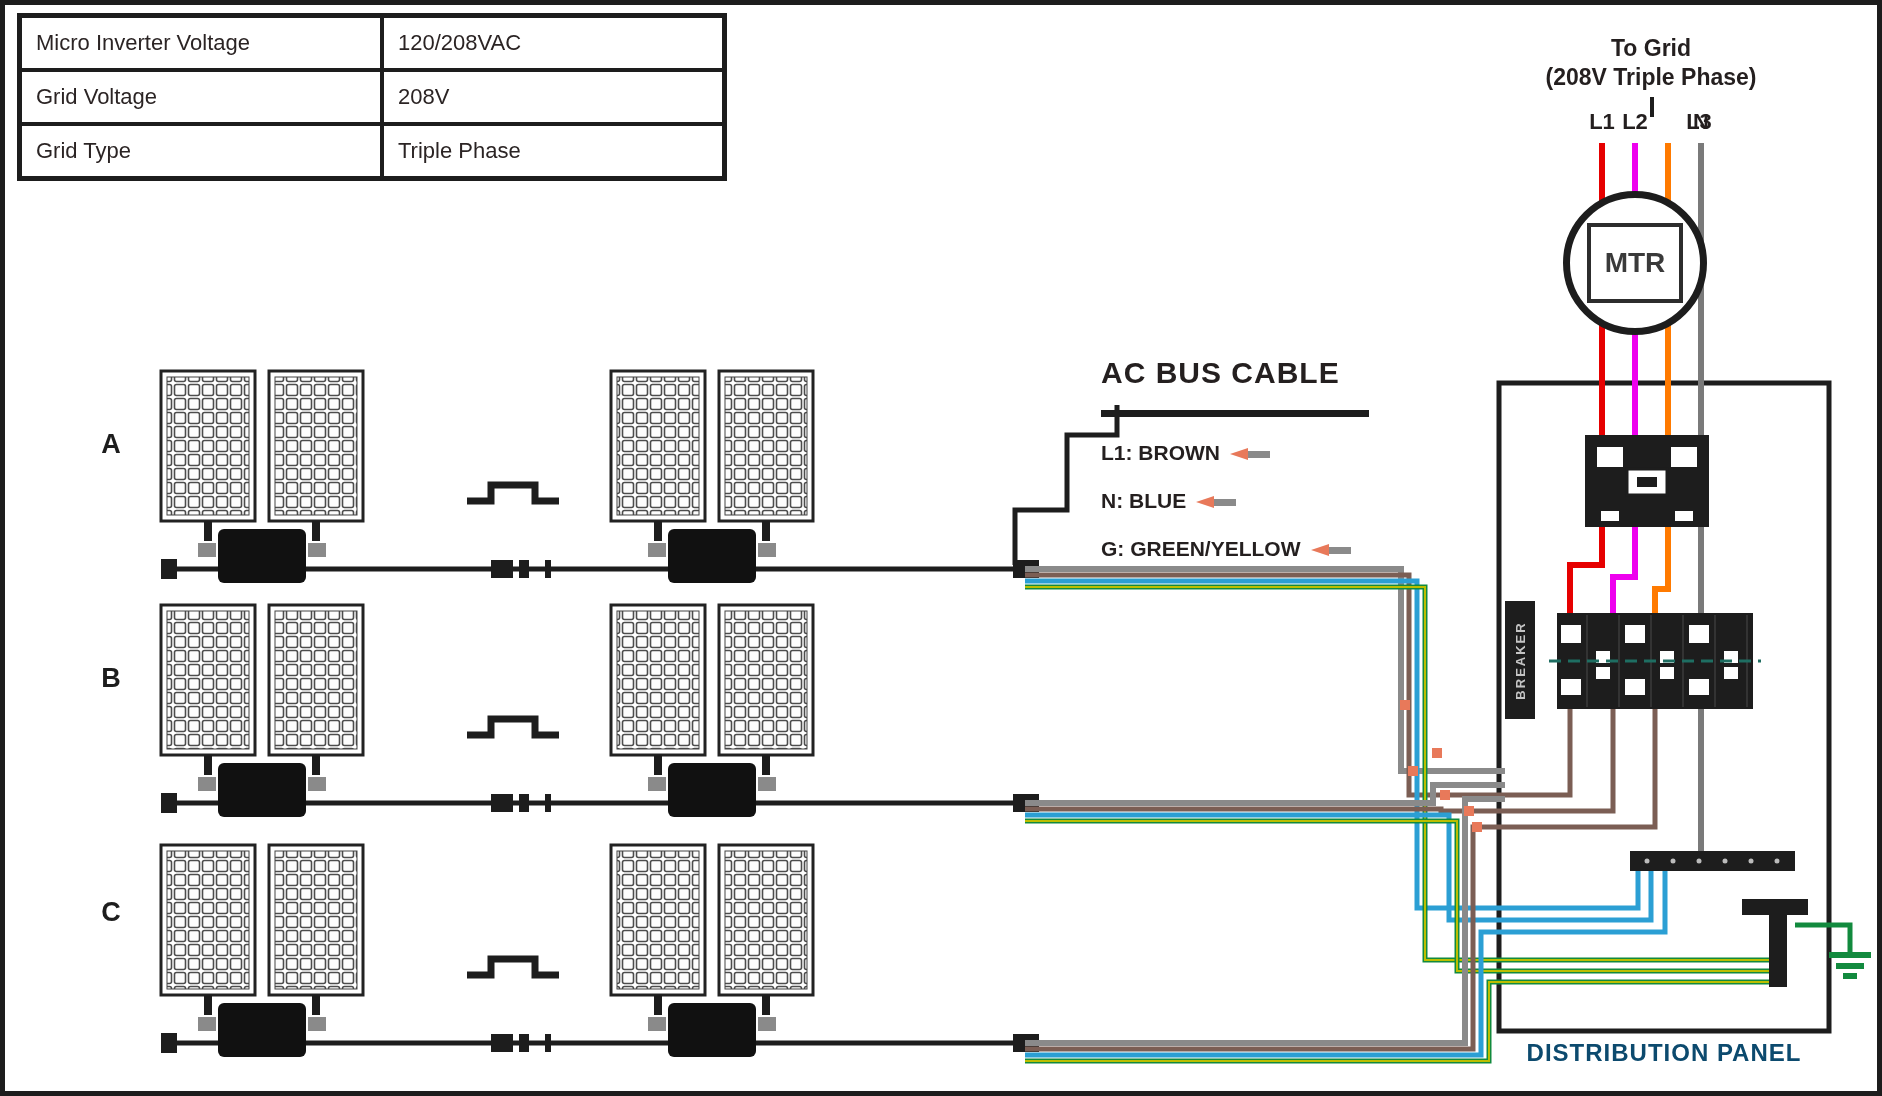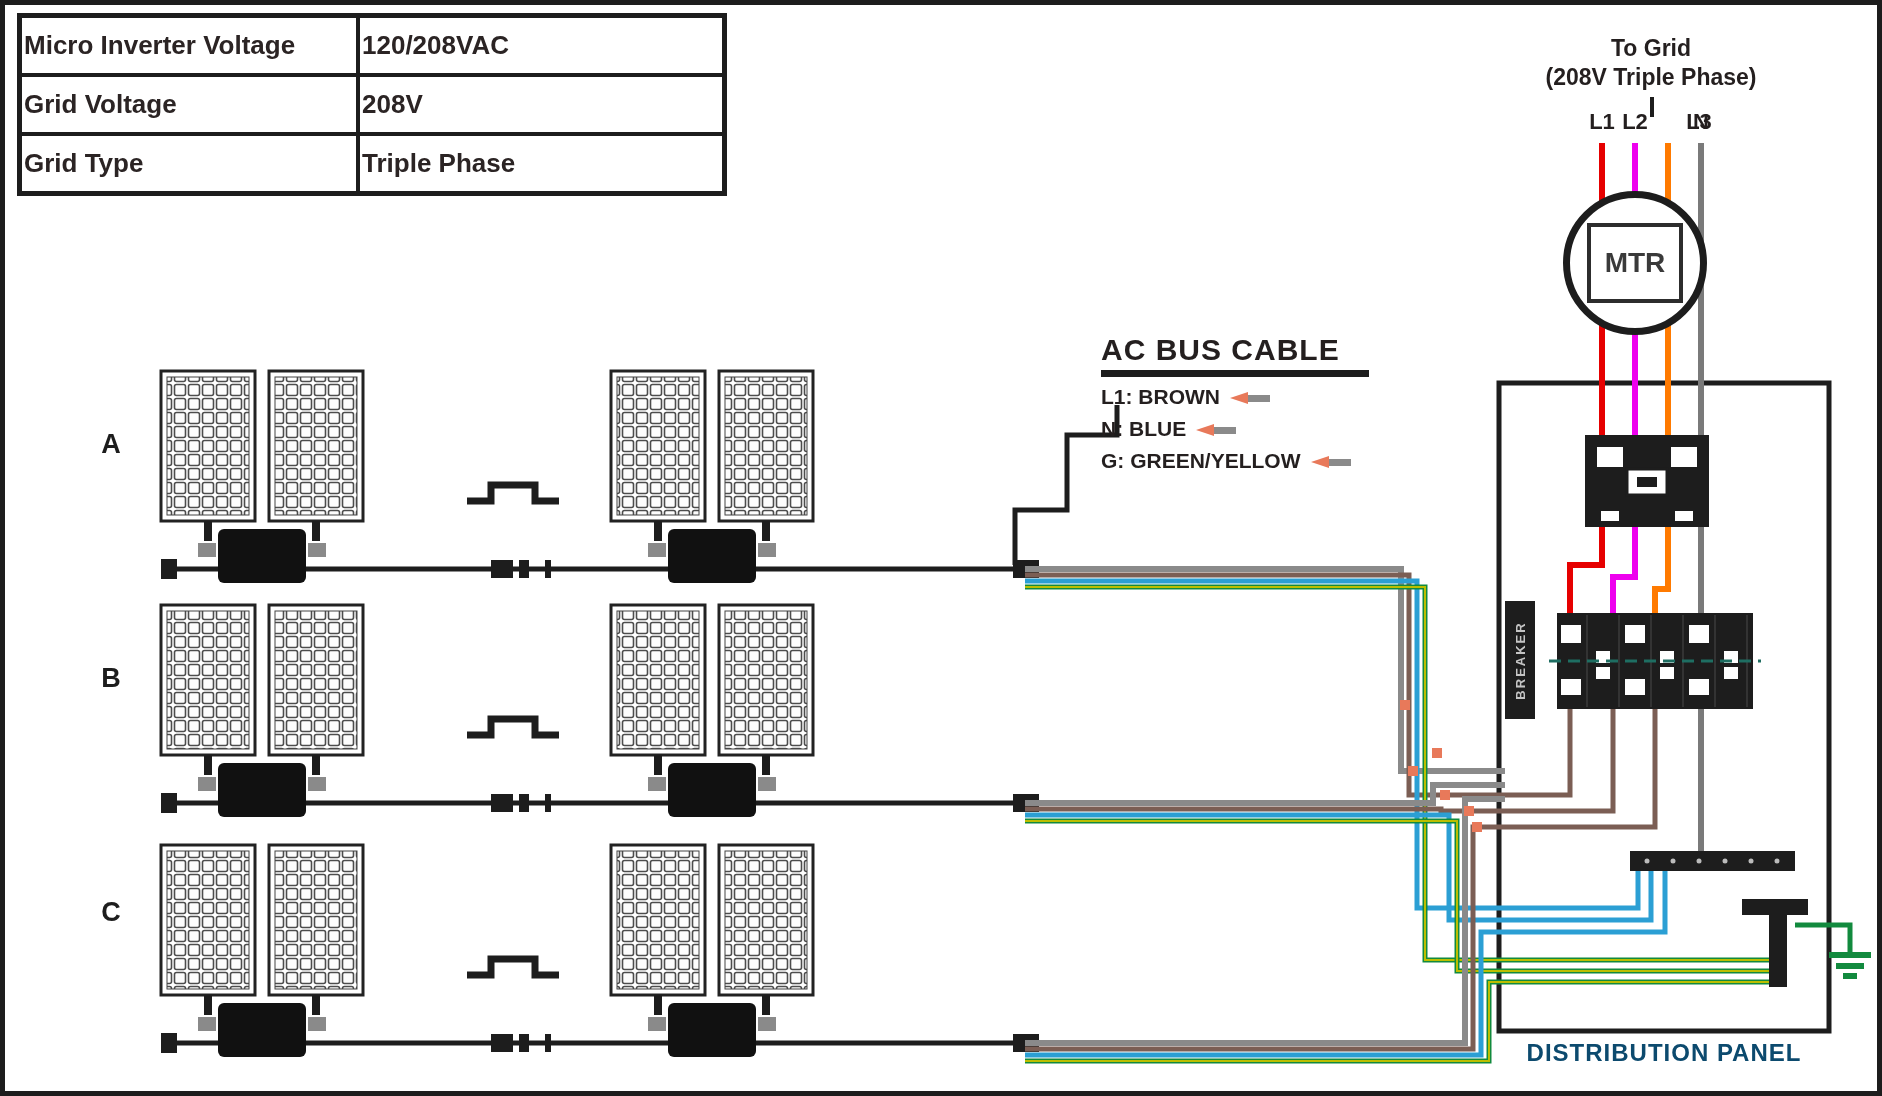--- a/index.html
+++ b/index.html
@@ -6,34 +6,34 @@
   #stage{position:relative;width:1882px;height:1096px;background:#ffffff;
          font-family:"Liberation Sans",sans-serif;overflow:hidden;
          border:5px solid #1d1d1d;box-sizing:border-box;}
   #wires{position:absolute;left:0;top:0;width:1882px;height:1096px;}
 
   
   .spec-table{position:absolute;left:12px;top:8px;width:700px;
               border:5px solid #1d1d1d;background:#fff;}
   .spec-row{display:flex;border-top:4px solid #1d1d1d;}
   .spec-row:first-child{border-top:none;}
-  .spec-cell{padding:12px 2px;font-size:26px;font-weight:700;color:#2b2424;}
+  .spec-cell{padding:12px 14px;font-size:22px;font-weight:400;color:#2b2424;}
   .spec-label{width:330px;border-right:4px solid #1d1d1d;}
   .spec-value{flex:1;}
 
   
   .row-label{position:absolute;left:86px;width:40px;text-align:center;
              font-size:27px;font-weight:900;color:#1d1d1d;}
 
   
   .legend{position:absolute;left:1096px;top:328px;width:340px;color:#241f1f;}
   .legend-title{font-size:30px;font-weight:900;letter-spacing:1px;
                 border-bottom:7px solid #1d1d1d;display:inline-block;
-                padding-bottom:3px;min-width:268px;}
-  .legend-line{font-size:21px;font-weight:800;margin-top:8px;white-space:nowrap;}
+                padding-bottom:20px;min-width:268px;margin-top:23px;}
+  .legend-line{font-size:21px;font-weight:800;margin-top:24px;white-space:nowrap;}
   .leg-arrow{display:inline-block;vertical-align:middle;margin-left:10px;position:relative;
              width:40px;height:12px;}
   .leg-arrow .tail{position:absolute;right:0;top:3px;width:22px;height:7px;background:#8a8a8a;}
   .leg-arrow .head{position:absolute;left:0;top:0;width:0;height:0;
              border-top:6px solid transparent;border-bottom:6px solid transparent;
              border-right:18px solid #e8795a;}
 
   
   .to-grid{position:absolute;left:1510px;top:30px;width:272px;text-align:center;
            font-weight:900;color:#241f1f;}

